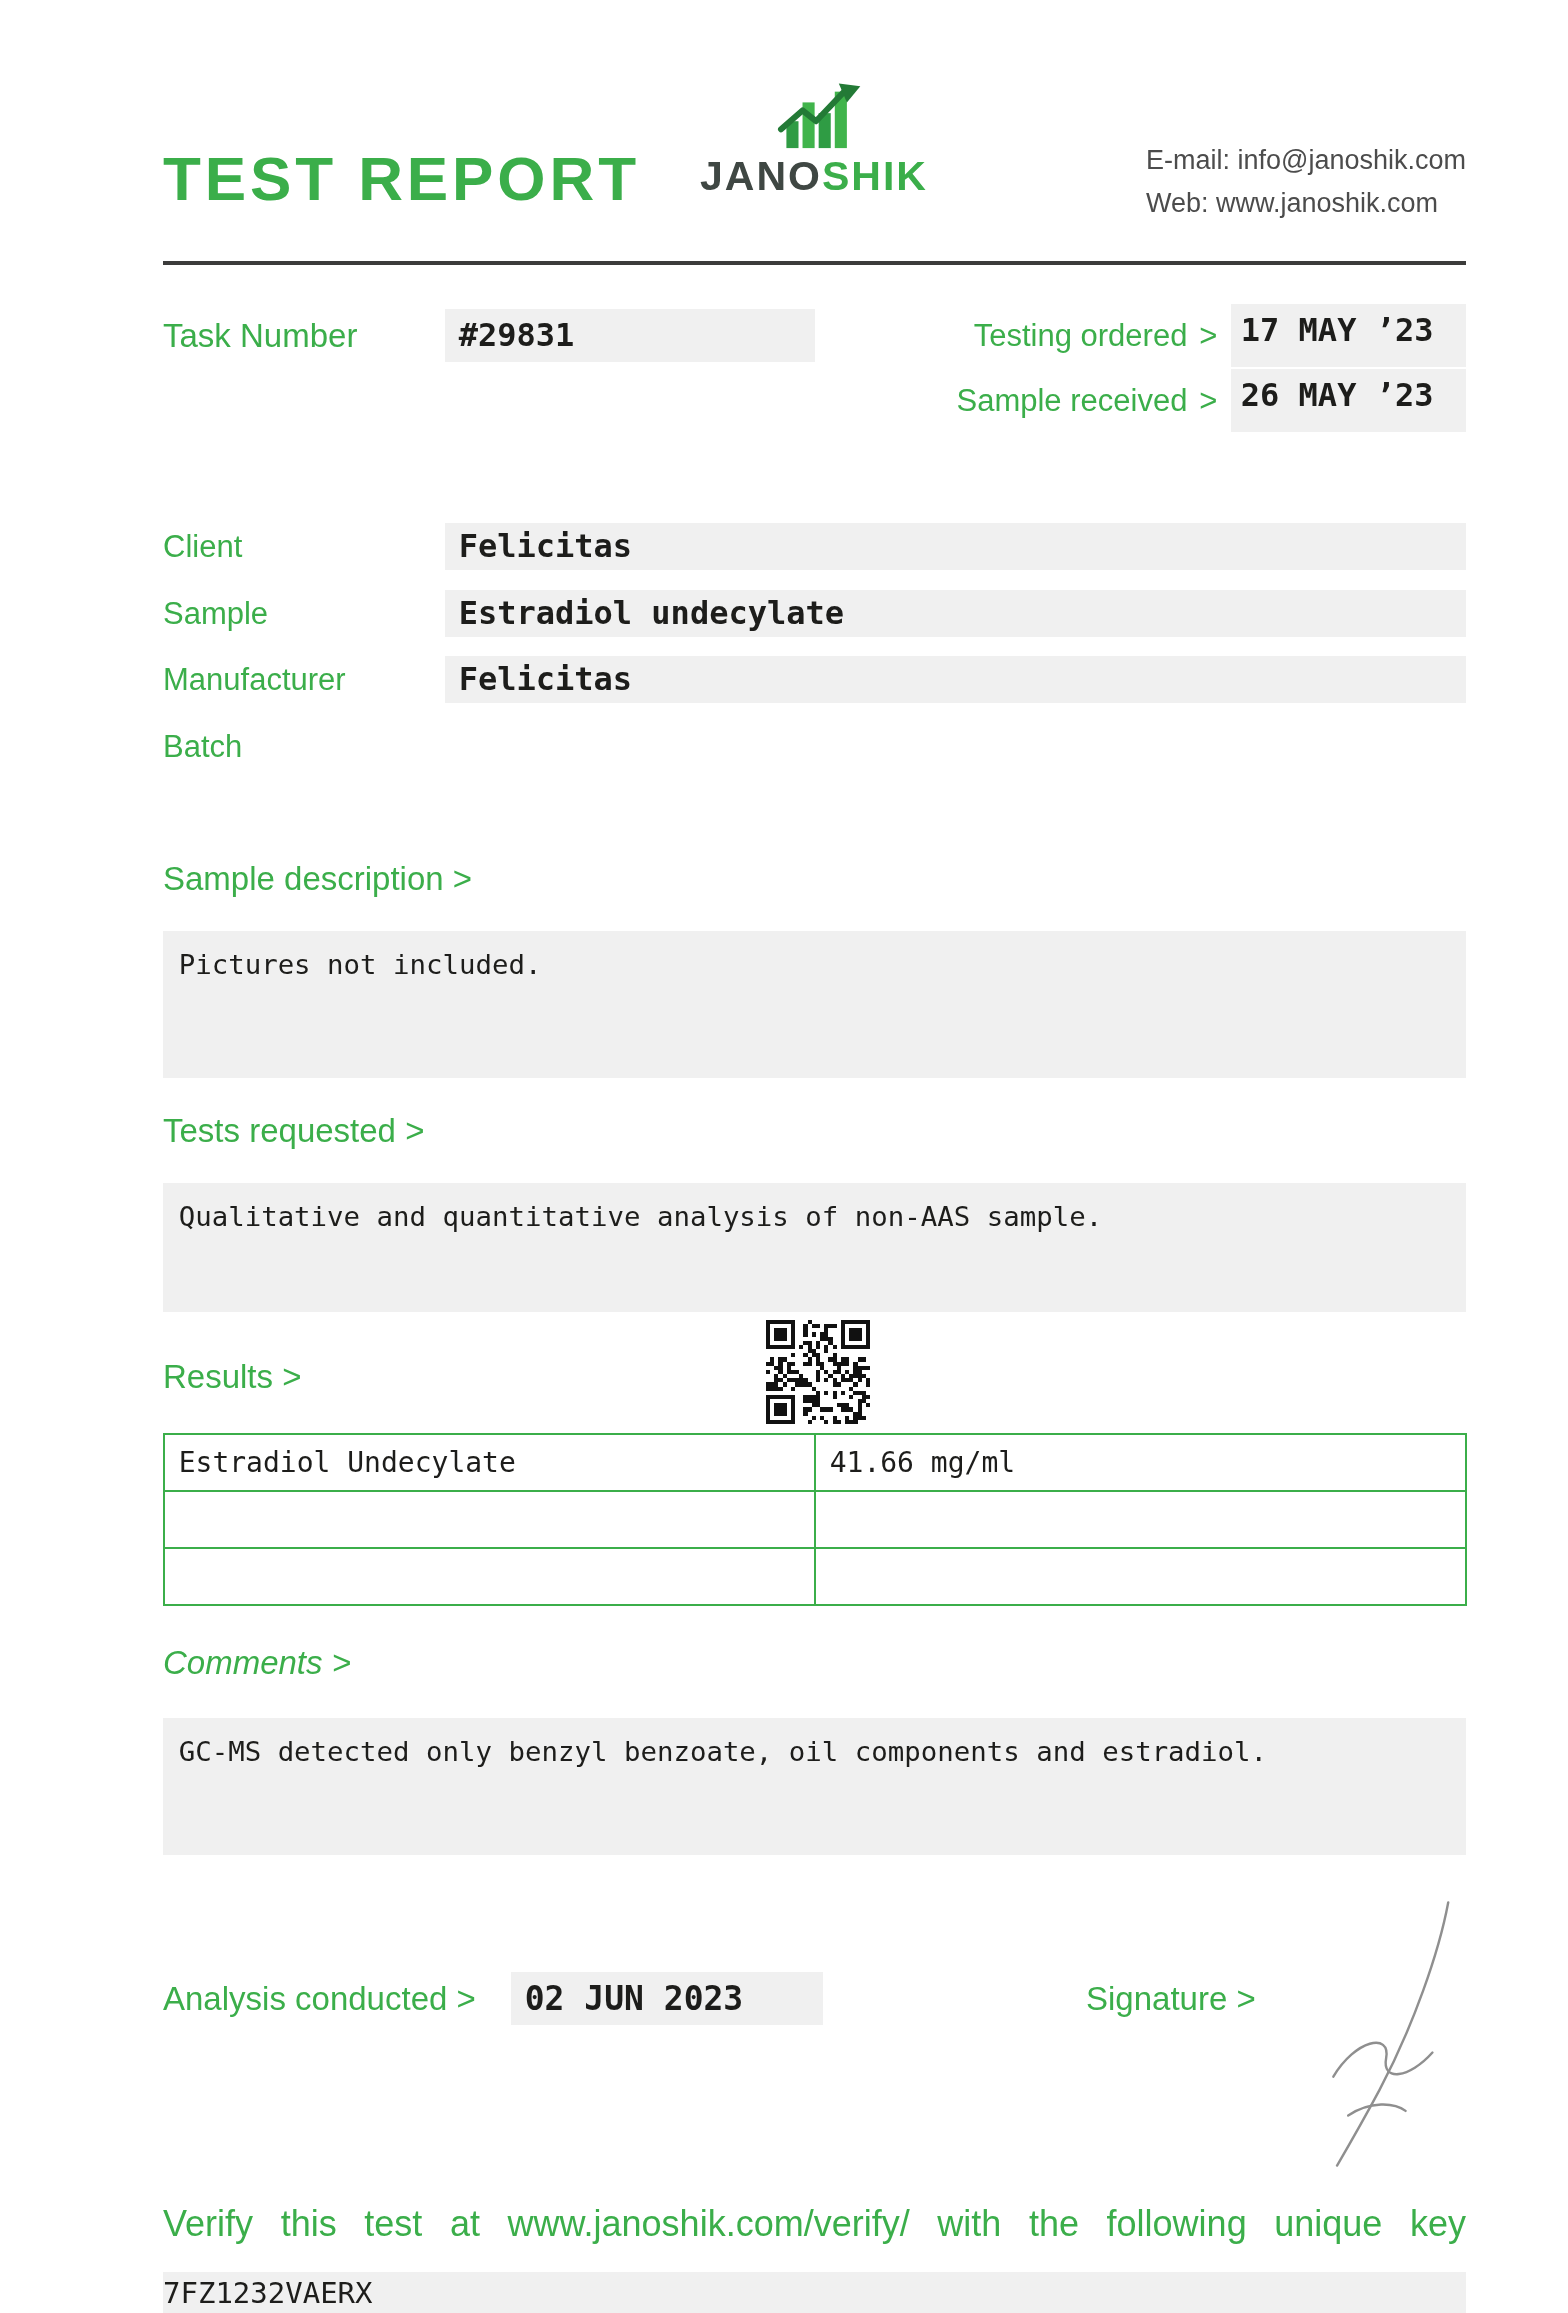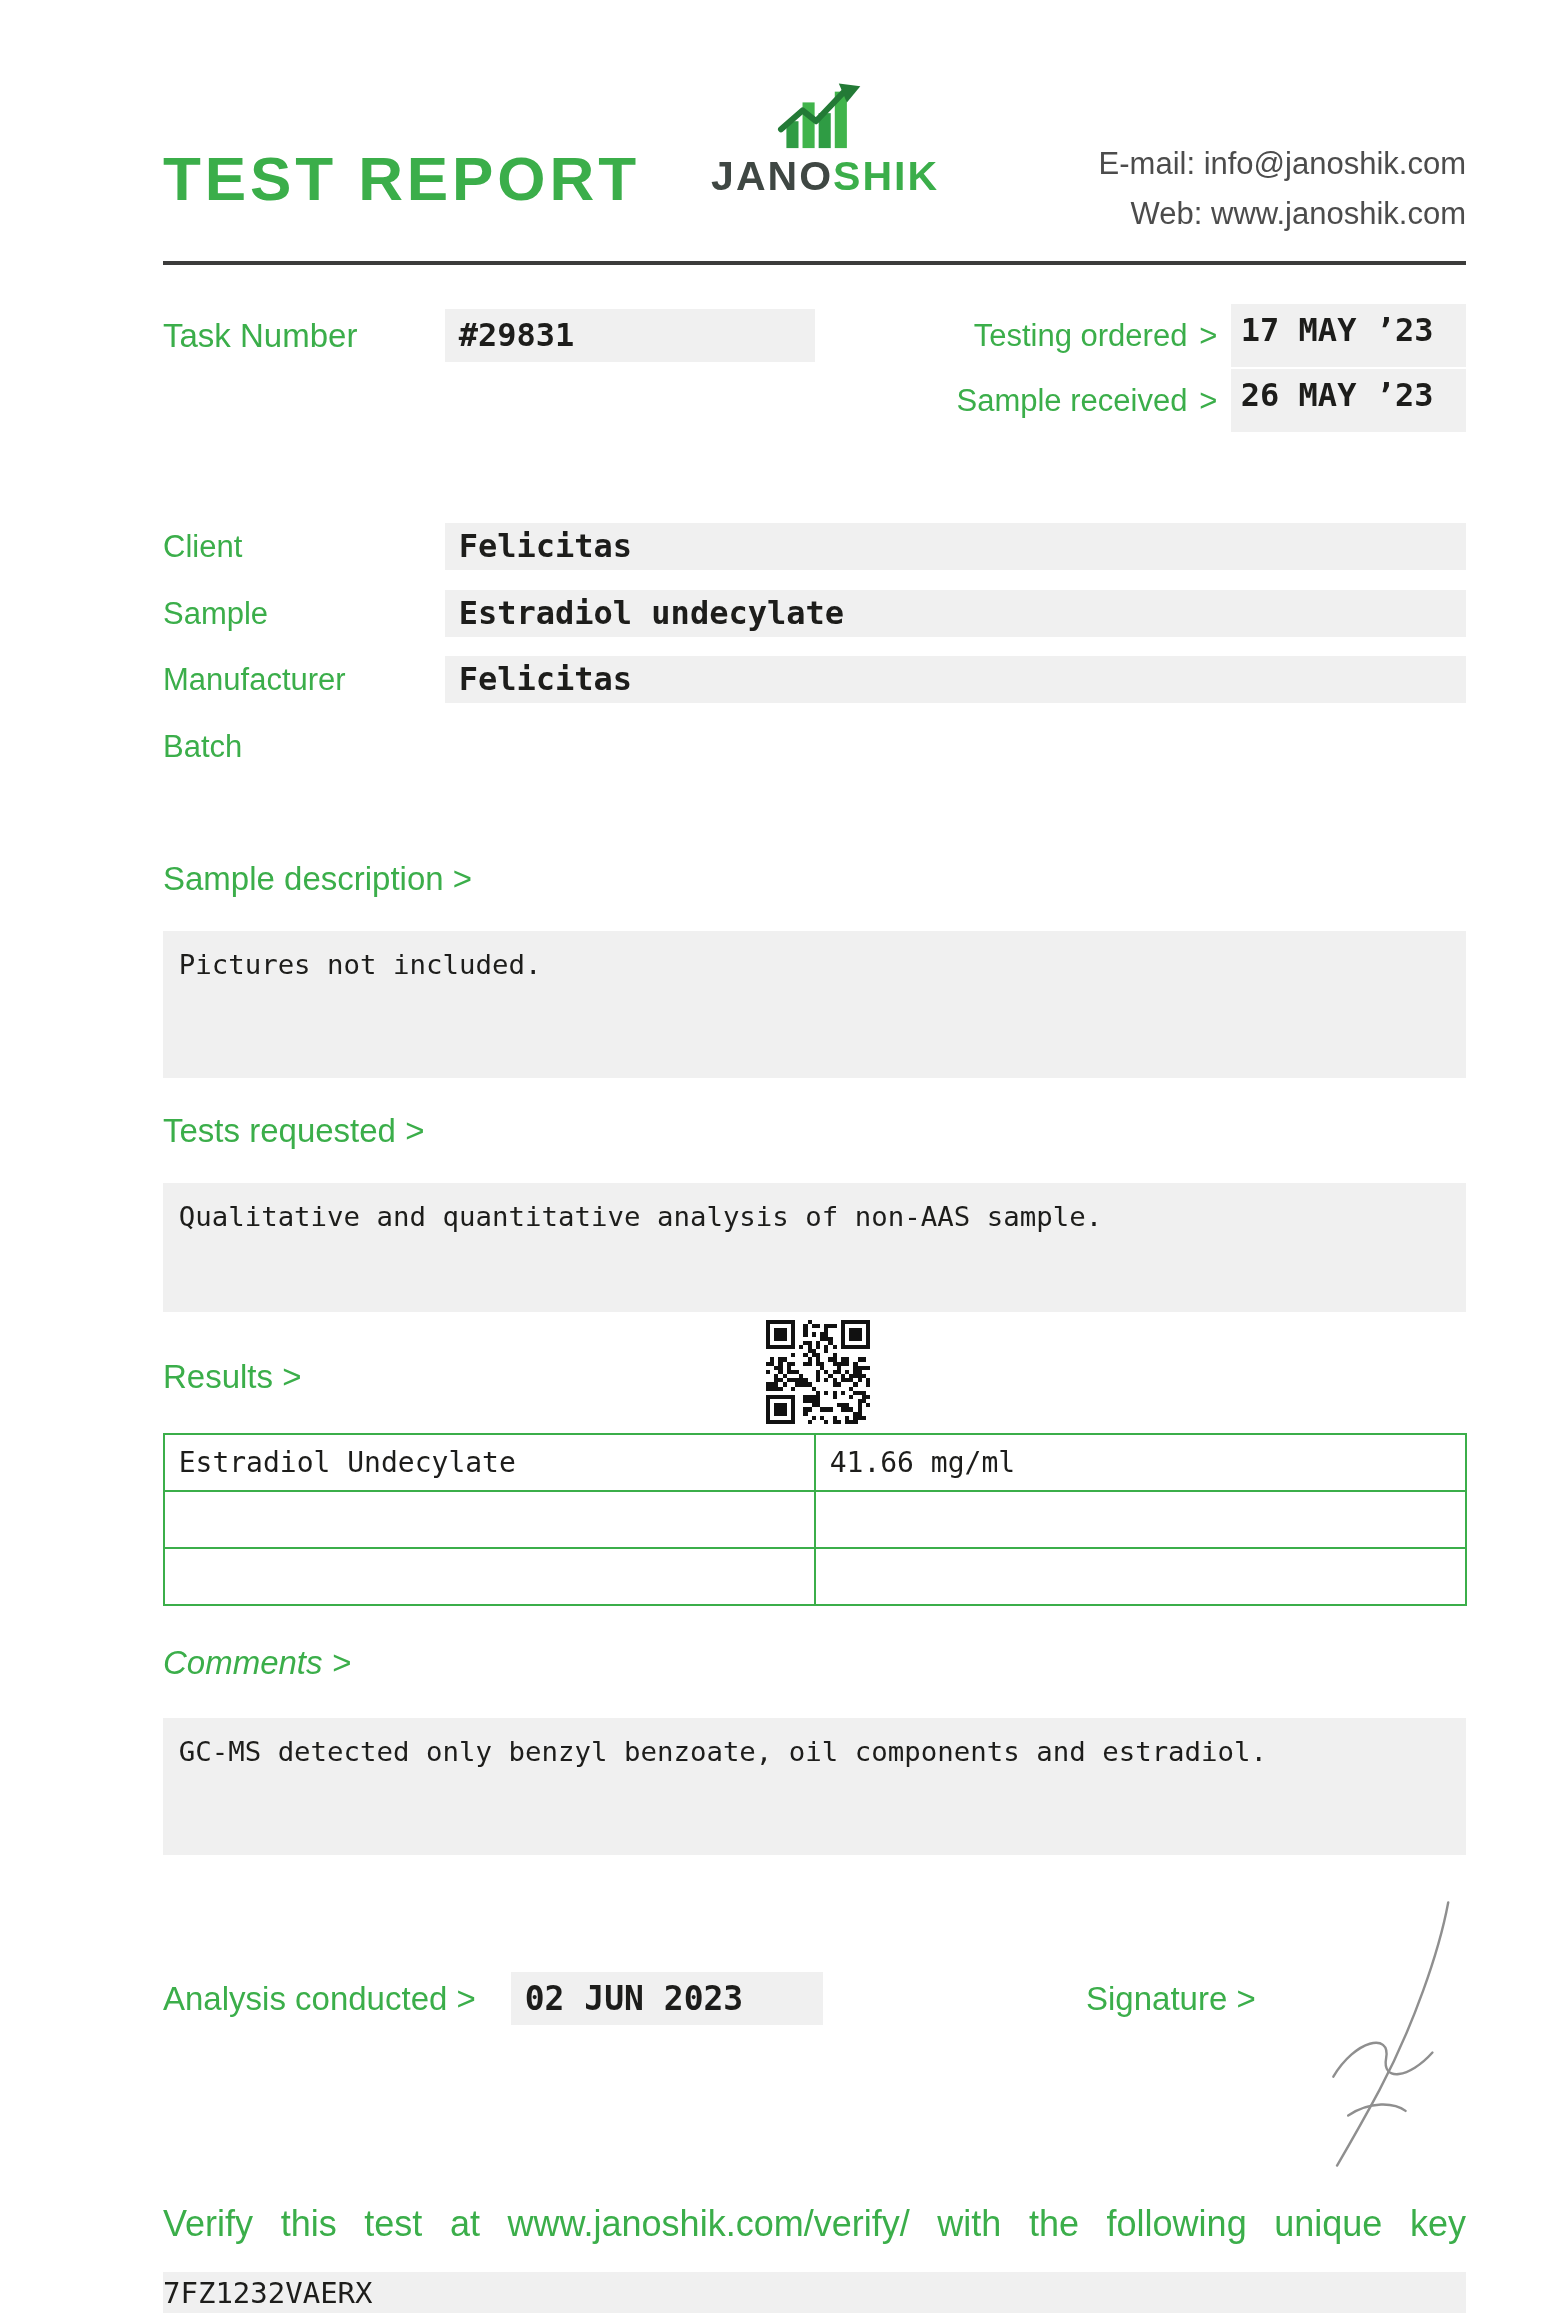--- a/index.html
+++ b/index.html
@@ -8,27 +8,27 @@
     --box:#f0f0f0;
     --muted:#4c4c4c;
   }
   *{margin:0;padding:0;box-sizing:border-box;}
   body{background:#ffffff;font-family:"Liberation Sans",sans-serif;}
   .page{position:relative;width:1568px;height:2313px;background:#fff;overflow:hidden;margin-left:16px;}
 
   
   .title{position:absolute;left:147px;top:143px;font-size:62px;font-weight:700;
          letter-spacing:3.9px;color:var(--green);white-space:nowrap;}
-  .logo{position:absolute;left:684px;top:78px;width:239px;text-align:right;}
+  .logo{position:absolute;left:684px;top:78px;width:239px;text-align:left;}
   .logo-chart{display:block;width:86px;height:73px;margin:0 auto 2px auto;}
   .logo-text{font-size:41px;font-weight:700;letter-spacing:2px;white-space:nowrap;}
   .logo-dark{color:#3f4743;}
   .logo-green{color:var(--green);}
-  .contact{position:absolute;right:118px;top:139px;text-align:right;
-           font-size:31px;color:var(--muted);line-height:1.6;}
+  .contact{position:absolute;right:118px;top:139px;
+           font-size:27px;color:var(--muted);line-height:1.6;}
   .rule{position:absolute;left:147px;right:118px;top:261px;height:3.9px;background:#3c3c3b;}
 
   
   .task-label{position:absolute;left:147px;top:309px;height:53px;line-height:53px;
               font-size:33px;color:var(--green);}
   .task-box{position:absolute;left:429px;top:309px;width:370px;height:53px;background:var(--box);
             line-height:53px;padding-left:13.7px;font-family:"DejaVu Sans Mono",monospace;
             font-size:32px;font-weight:700;color:var(--dark);}
   .date-row{position:absolute;left:882px;width:568px;height:53px;display:flex;align-items:center;}
   .date-row .lbl{flex:1;text-align:right;font-size:31px;color:var(--green);white-space:nowrap;}

